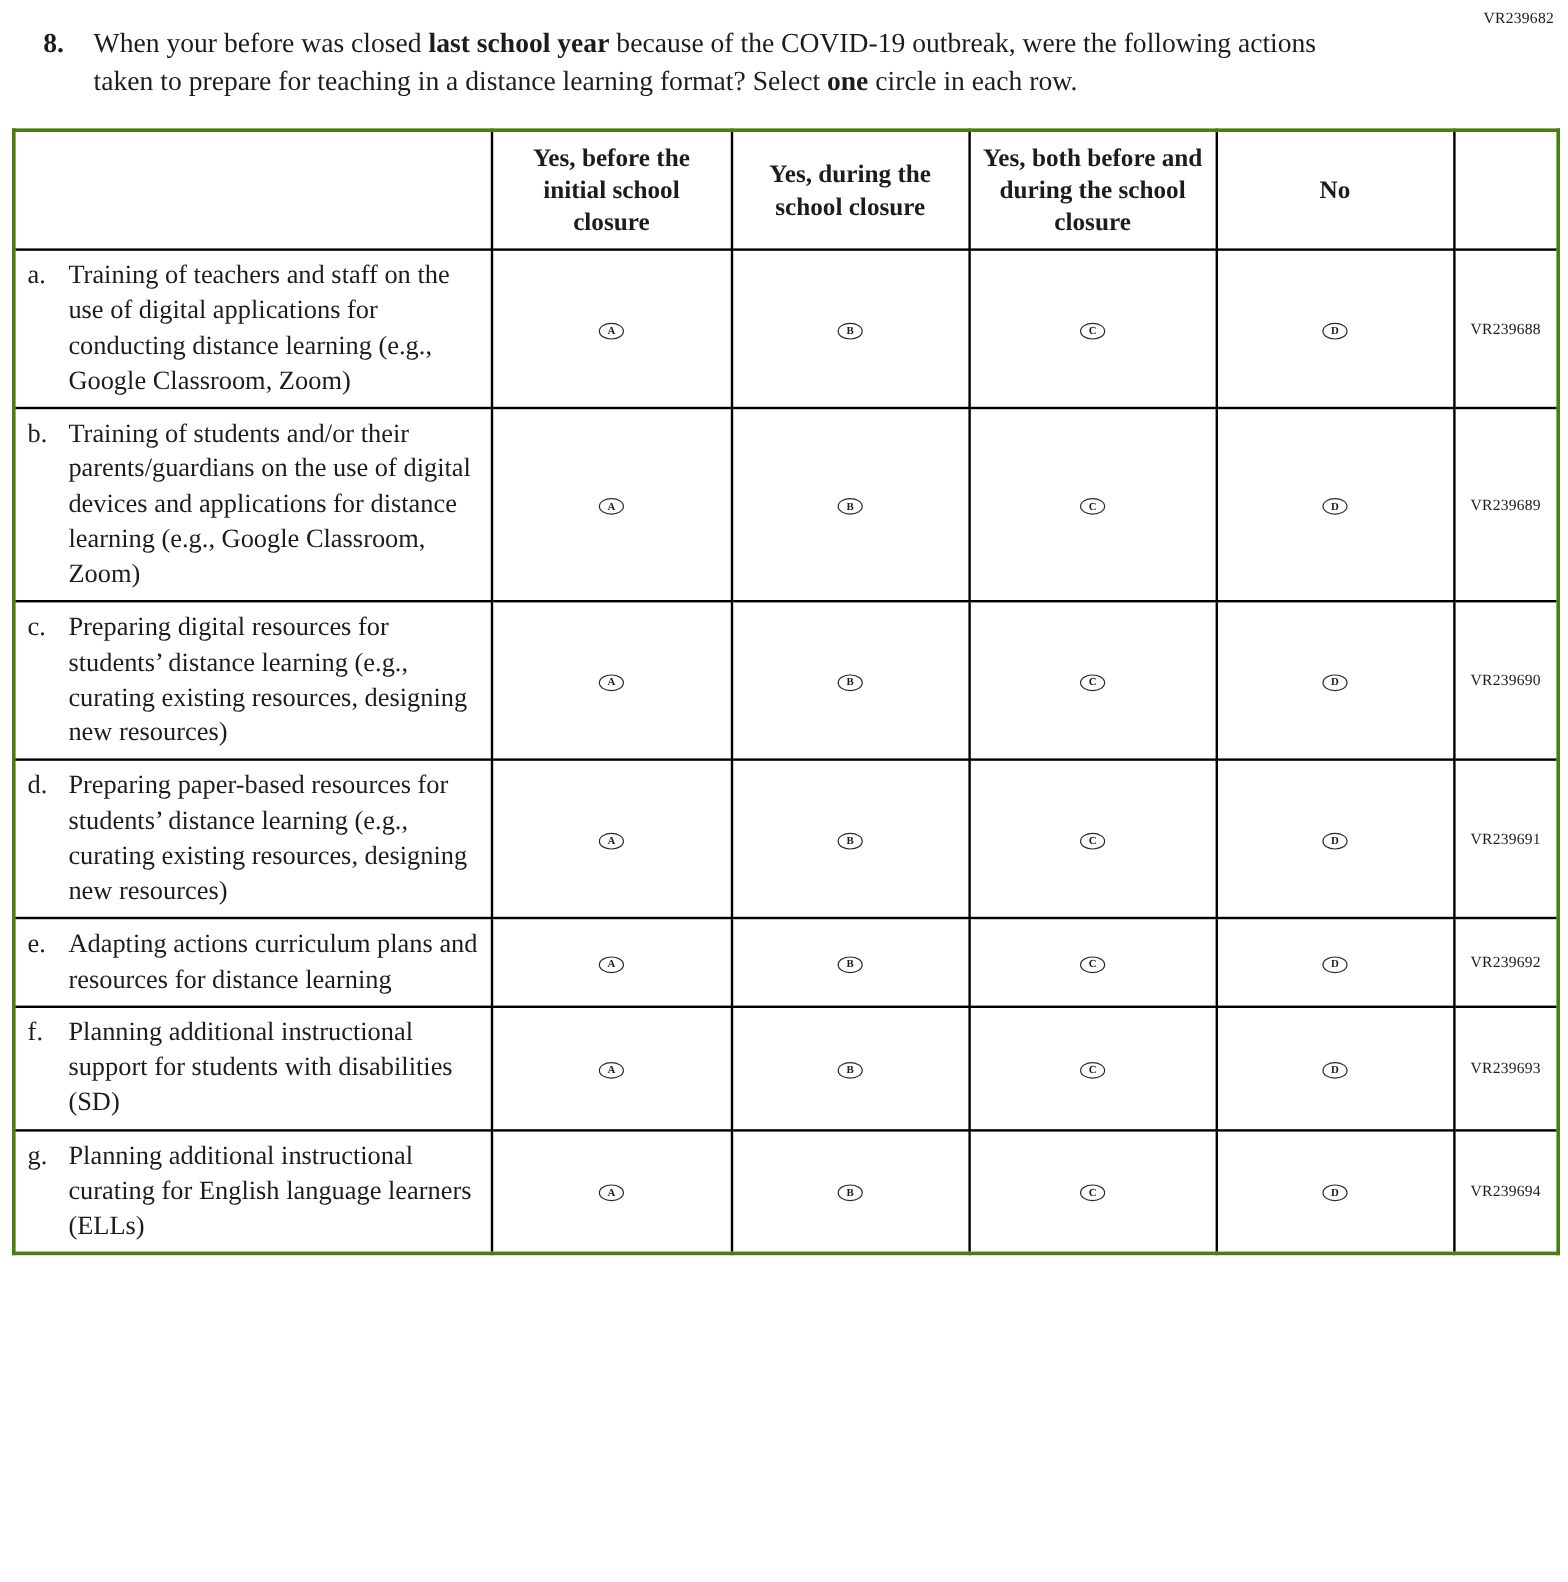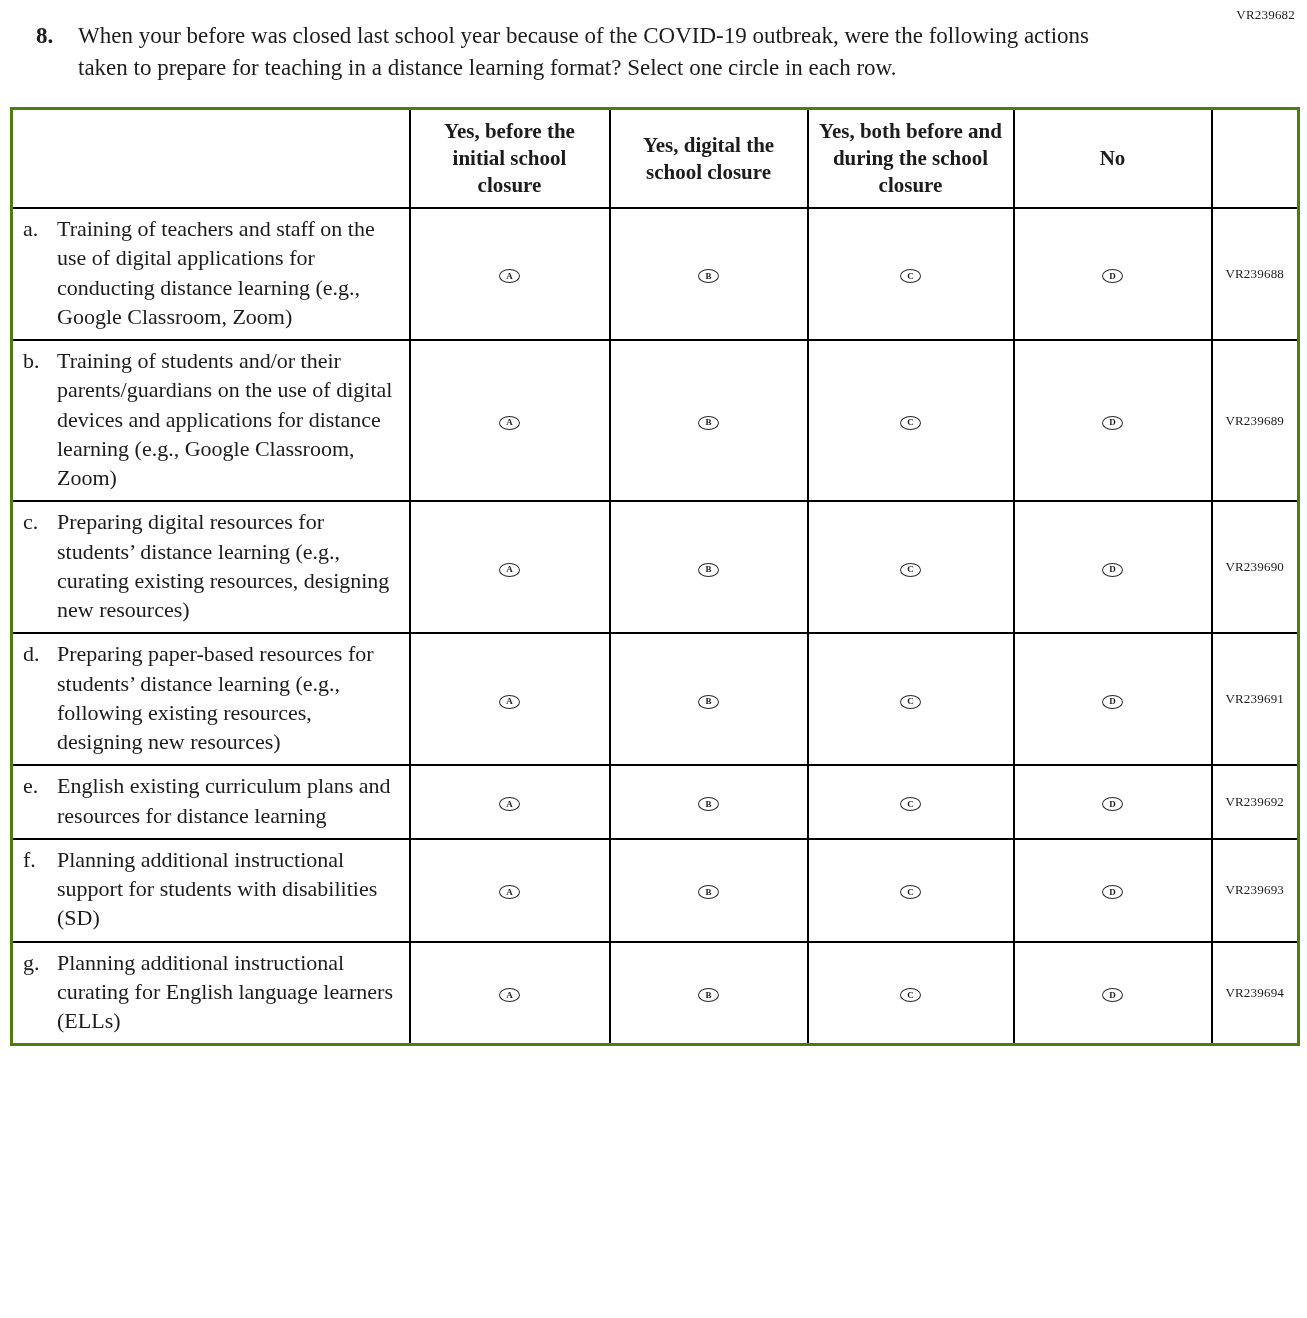--- a/index.html
+++ b/index.html
@@ -28,21 +28,21 @@
     margin: 20px 0 0 36px;
     max-width: 1075px;
     font-size: 23px;
     line-height: 1.38;
   }
   .q-number {
     font-weight: bold;
     width: 42px;
     flex: none;
   }
-  .q-text b { font-weight: normal; }
+  .q-text b { font-weight: bold; }
 
   table.survey {
     border-collapse: collapse;
     table-layout: fixed;
     width: 1287px;
     margin: 24px 0 0 10px;
     border: 3px solid #4d7c0f;
   }
   table.survey th, table.survey td {
     border: 2px solid #000;
@@ -112,21 +112,21 @@
       <col style="width:200px">
       <col style="width:198px">
       <col style="width:206px">
       <col style="width:198px">
       <col style="width:87px">
     </colgroup>
     <thead>
       <tr>
         <th></th>
         <th>Yes, before the initial school closure</th>
-        <th>Yes, digital the school closure</th>
+        <th>Yes, during the school closure</th>
         <th>Yes, both before and during the school closure</th>
         <th>No</th>
         <th></th>
       </tr>
     </thead>
     <tbody>
 
       <tr>
         <td class="item-cell">
           <div class="item-inner">
@@ -190,21 +190,21 @@
         <td class="opt-cell"><span class="bubble">
               <span class="bubble-letter">D</span>
             </span></td>
         <td class="code-cell">VR239690</td>
       </tr>
 
       <tr>
         <td class="item-cell">
           <div class="item-inner">
             <span class="item-letter">d.</span>
-            <span class="item-text">Preparing paper-based resources for students’ distance learning (e.g., following existing resources, designing new resources)</span>
+            <span class="item-text">Preparing paper-based resources for students’ distance learning (e.g., curating existing resources, designing new resources)</span>
           </div>
         </td>
         <td class="opt-cell"><span class="bubble">
               <span class="bubble-letter">A</span>
             </span></td>
         <td class="opt-cell"><span class="bubble">
               <span class="bubble-letter">B</span>
             </span></td>
         <td class="opt-cell"><span class="bubble">
               <span class="bubble-letter">C</span>
@@ -212,21 +212,21 @@
         <td class="opt-cell"><span class="bubble">
               <span class="bubble-letter">D</span>
             </span></td>
         <td class="code-cell">VR239691</td>
       </tr>
 
       <tr>
         <td class="item-cell">
           <div class="item-inner">
             <span class="item-letter">e.</span>
-            <span class="item-text">English existing curriculum plans and resources for distance learning</span>
+            <span class="item-text">Adapting actions curriculum plans and resources for distance learning</span>
           </div>
         </td>
         <td class="opt-cell"><span class="bubble">
               <span class="bubble-letter">A</span>
             </span></td>
         <td class="opt-cell"><span class="bubble">
               <span class="bubble-letter">B</span>
             </span></td>
         <td class="opt-cell"><span class="bubble">
               <span class="bubble-letter">C</span>

